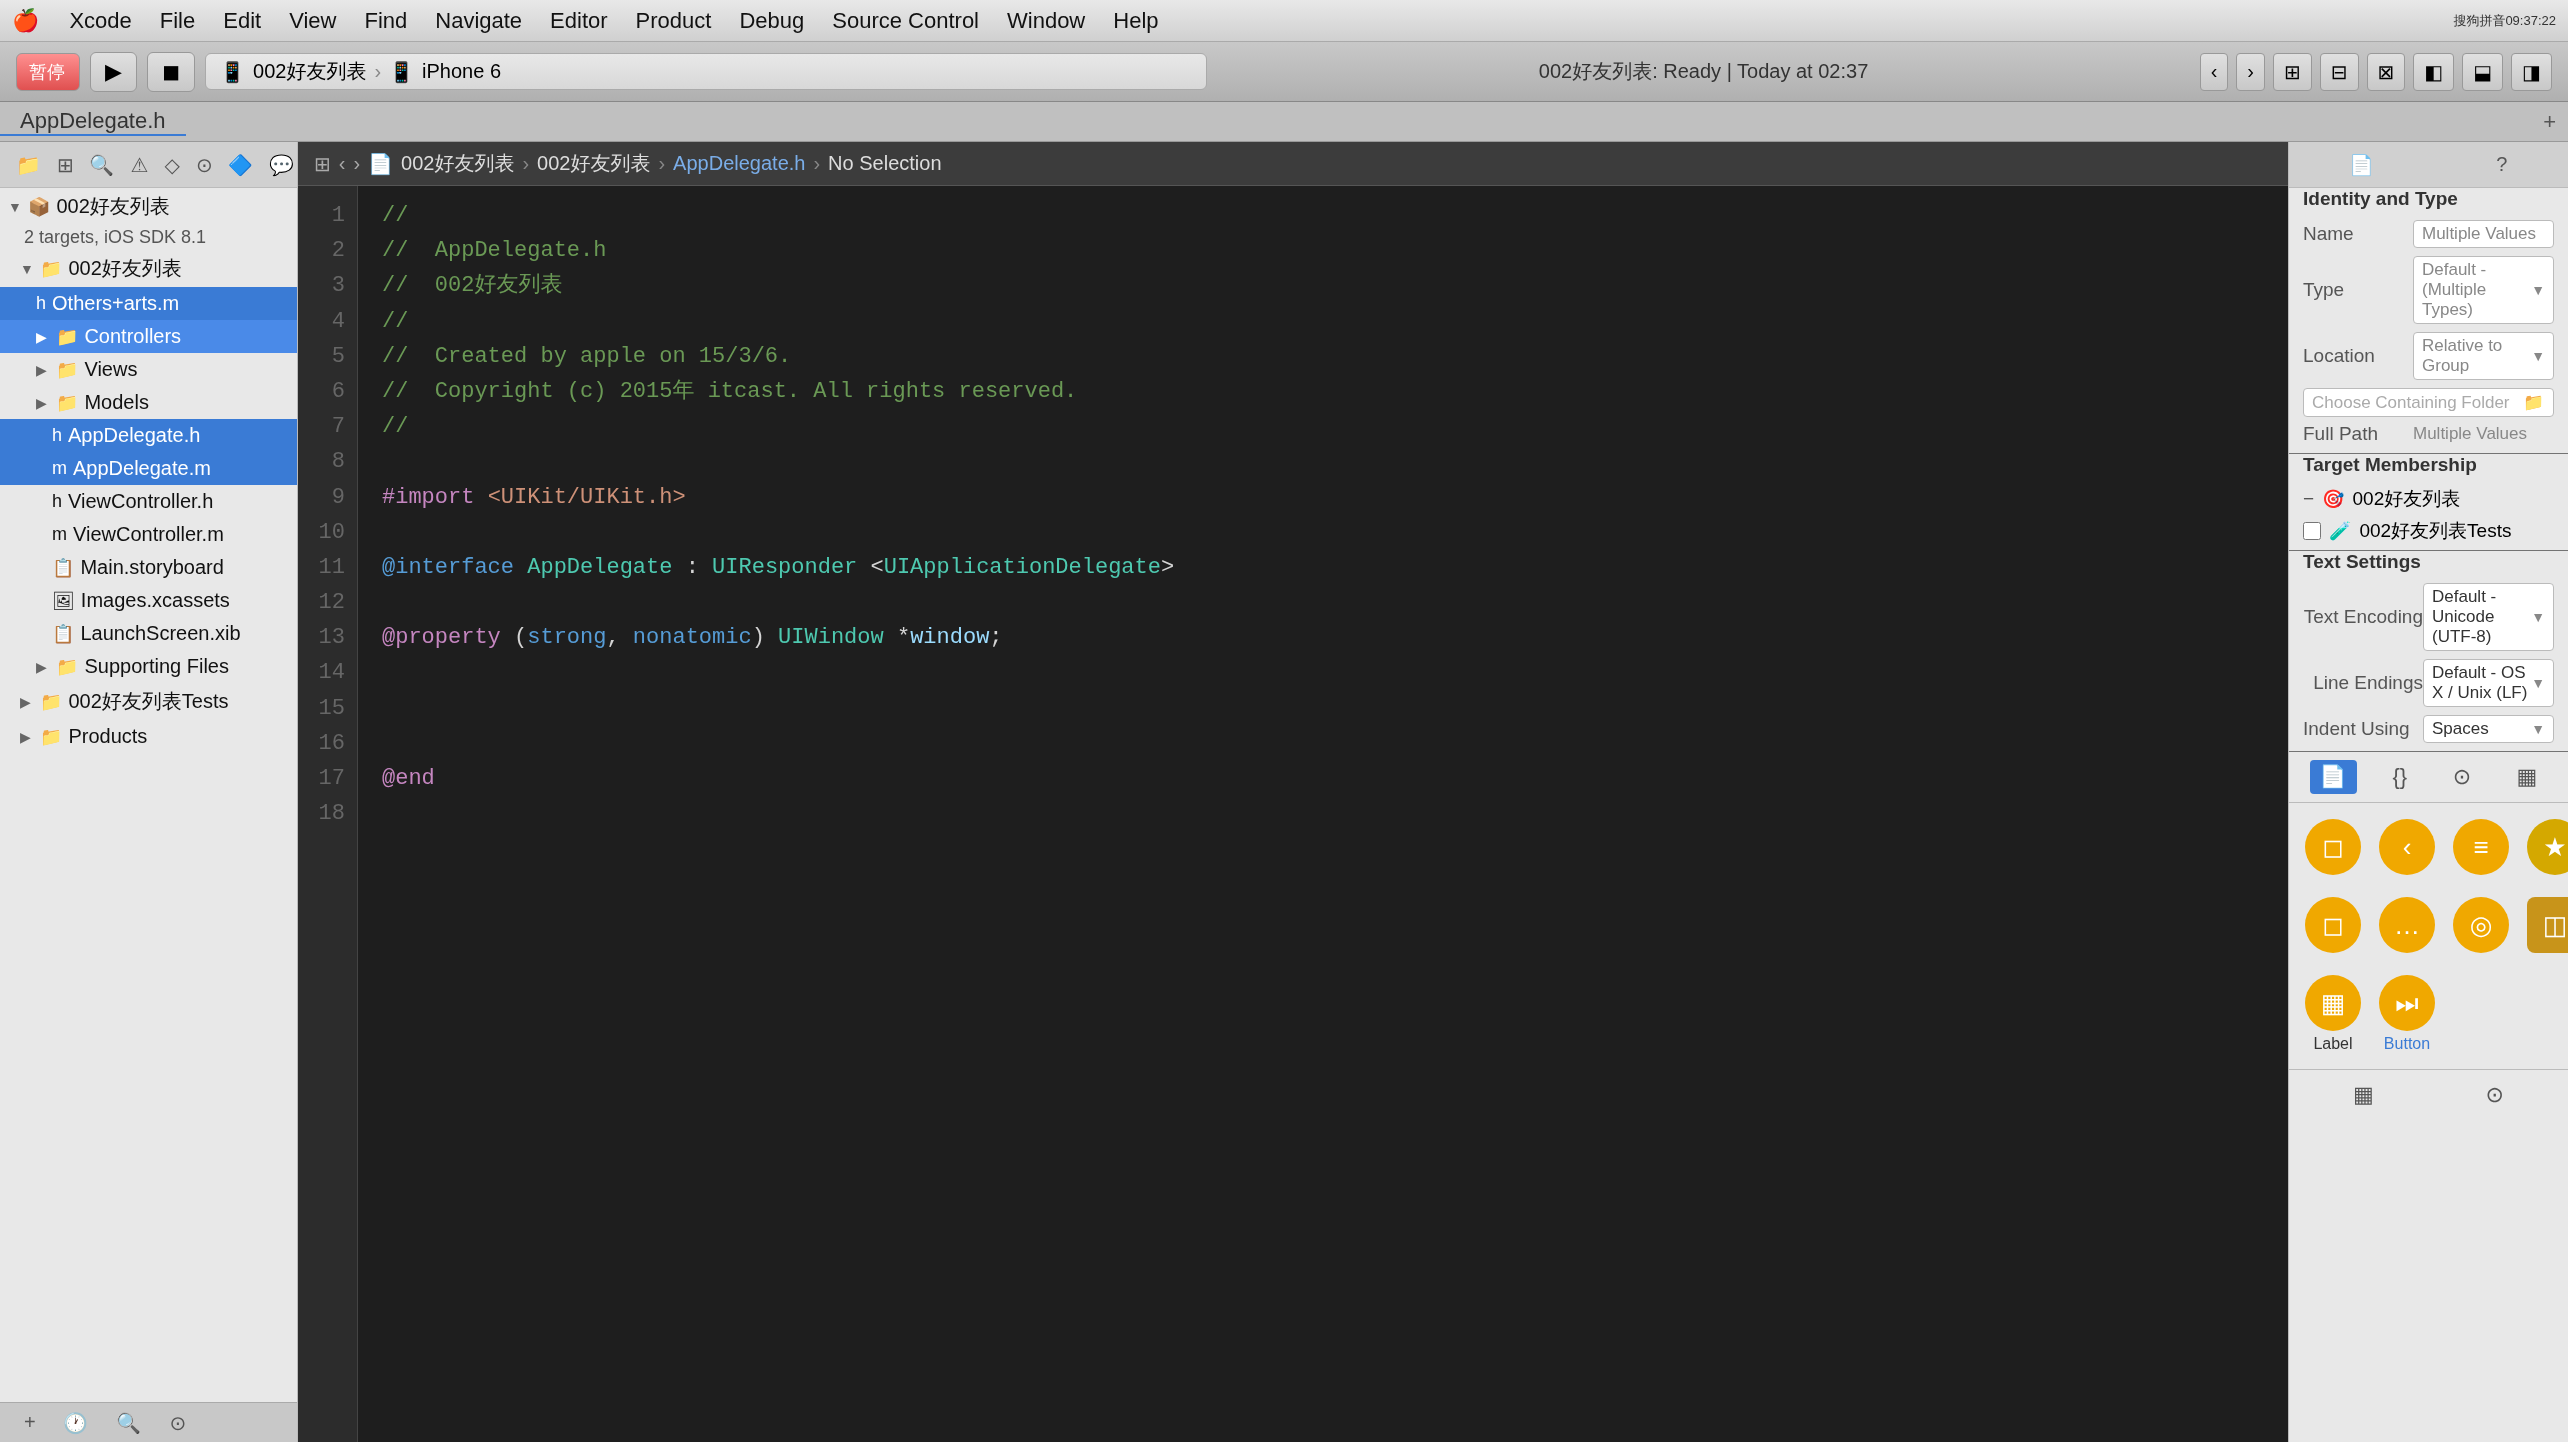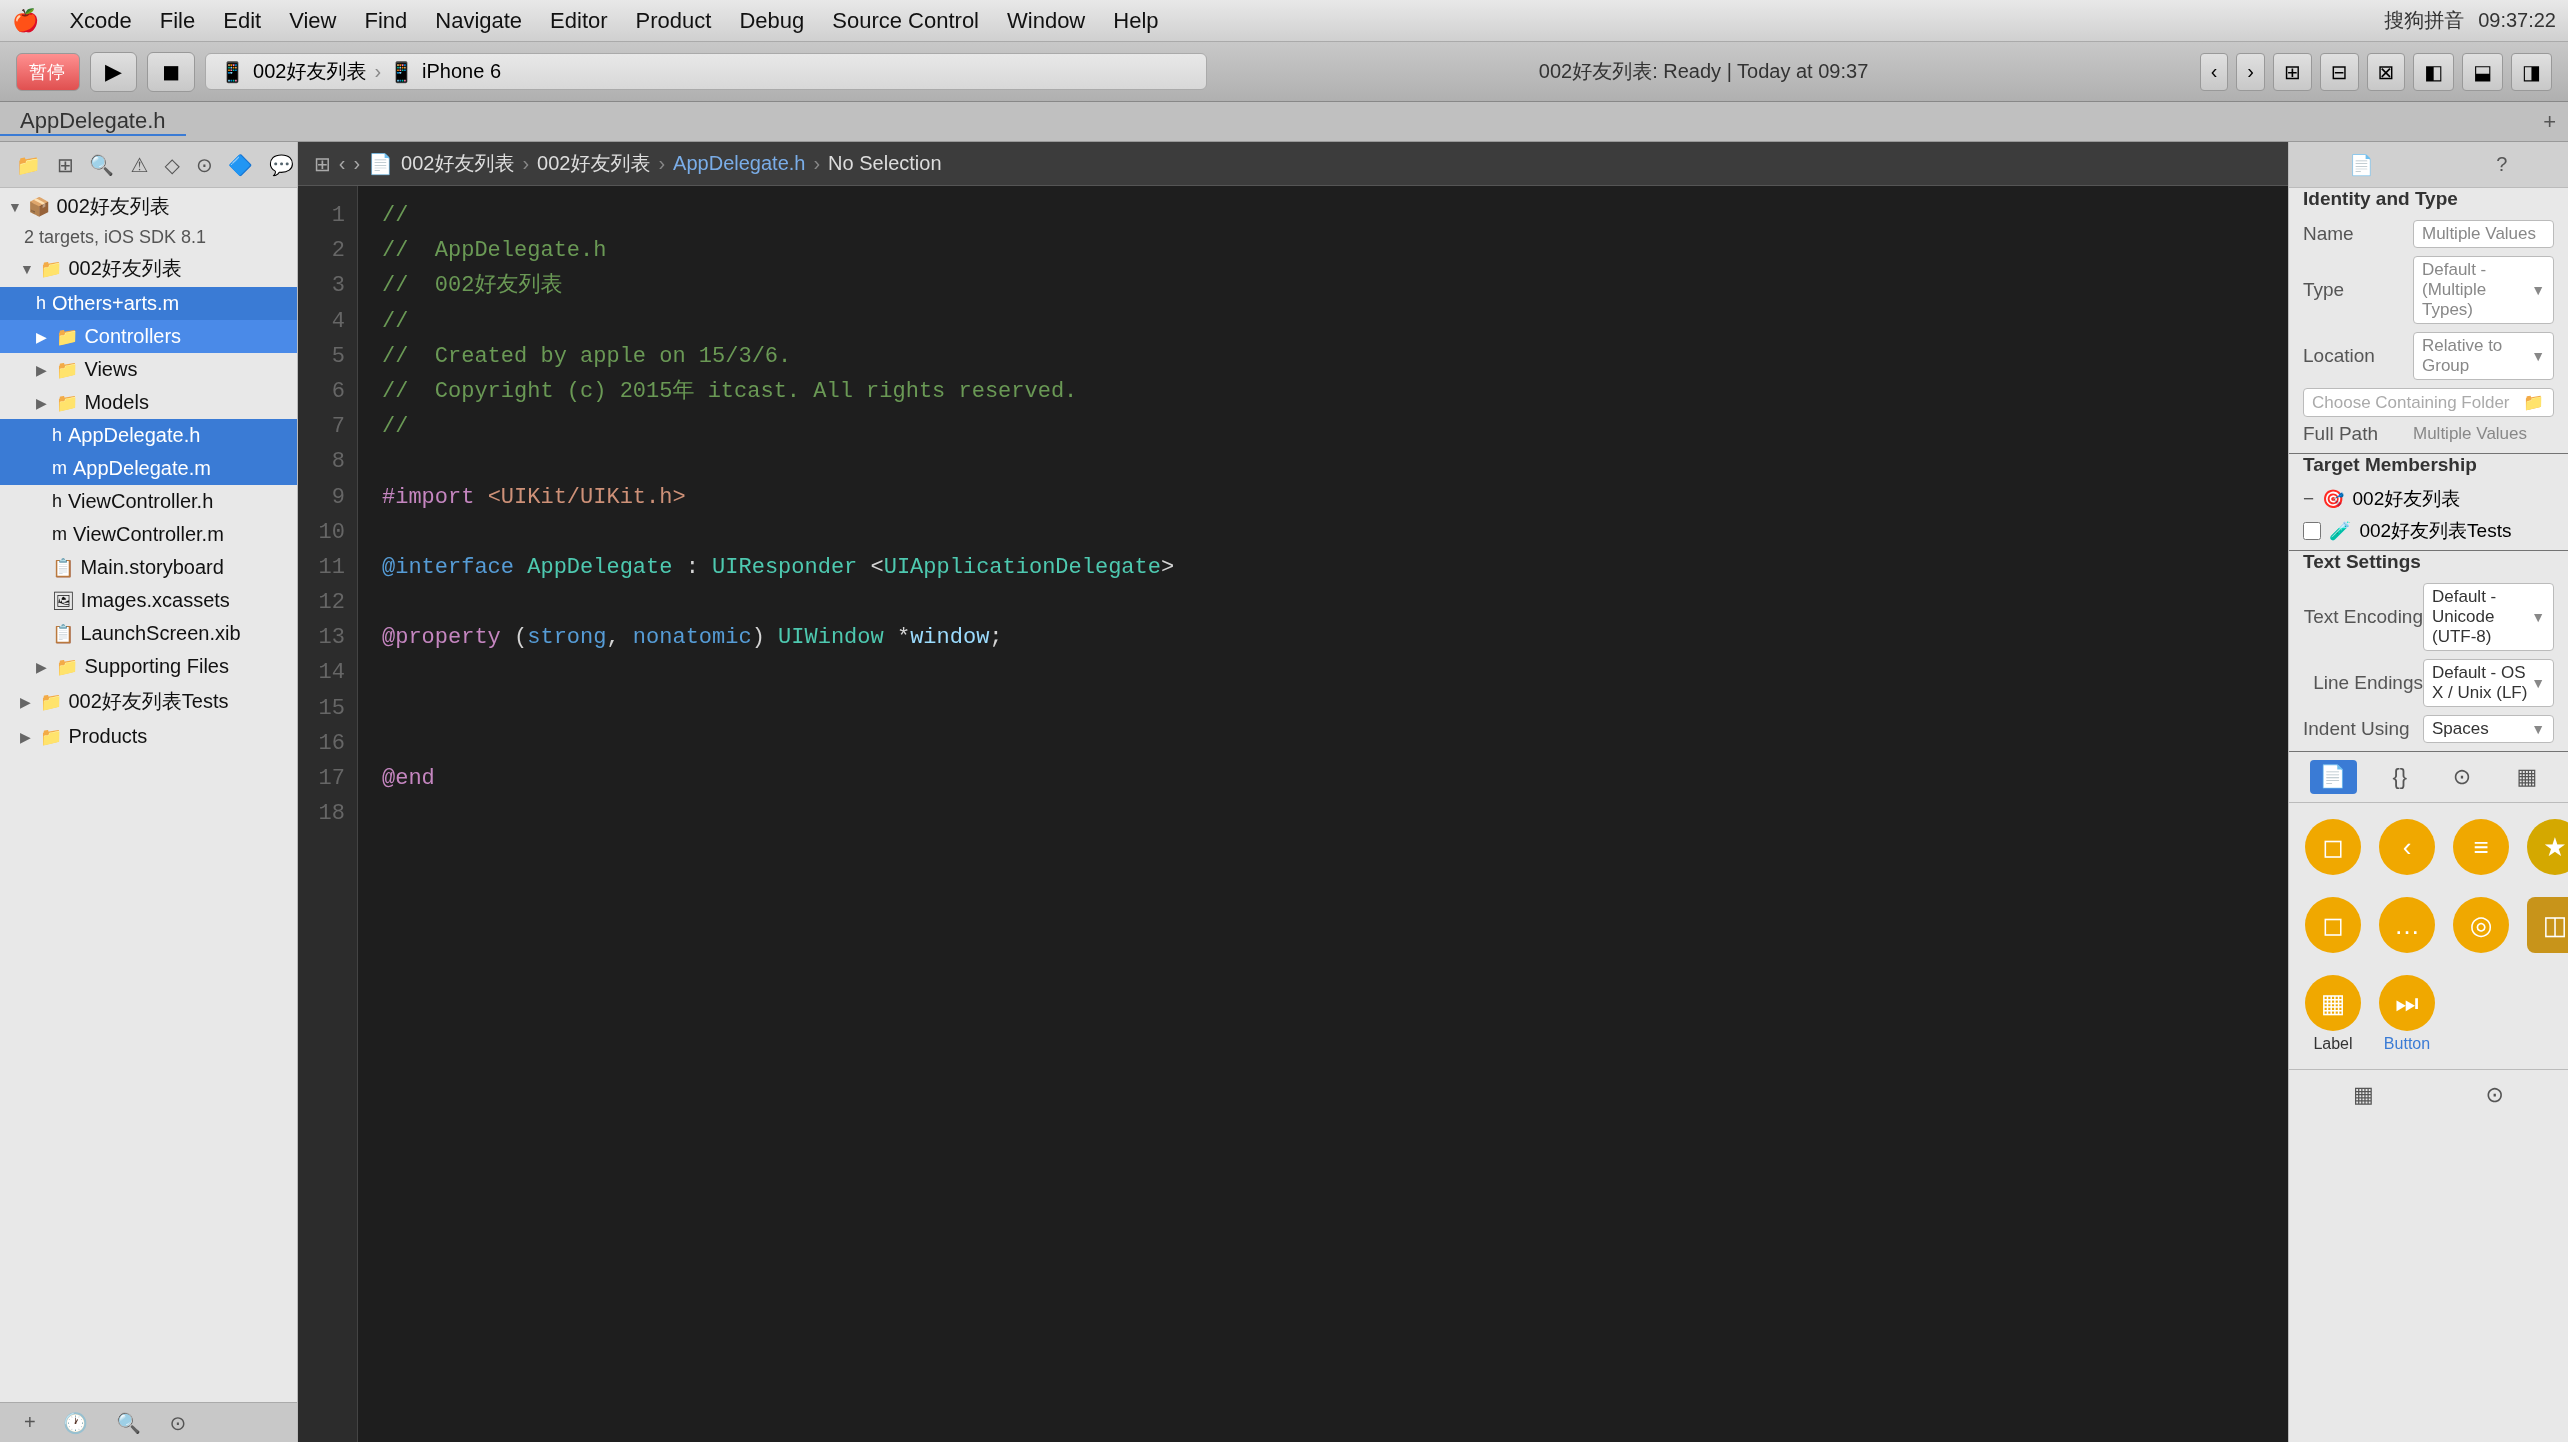--- a/index.html
+++ b/index.html
@@ -11,21 +11,21 @@
       background: linear-gradient(to bottom, #e8e8e8, #d0d0d0);
       height: 42px; padding: 0 12px; gap: 0;
       border-bottom: 1px solid #aaa;
     }
     .menu-apple { font-size: 22px; margin-right: 16px; }
     .menu-item {
       padding: 4px 14px; font-size: 22px; font-weight: 500; color: #111;
       cursor: default; border-radius: 4px;
     }
     .menu-spacer { flex: 1; }
-    .menu-right { display: flex; align-items: center; gap: 14px; font-size: 20px; color: #333; }
+    .menu-right { display: flex; align-items: center; font-size: 13px; color: #333; }
 
     
     #toolbar {
       display: flex; align-items: center;
       background: linear-gradient(to bottom, #c8c8c8, #b0b0b0);
       height: 60px; padding: 0 16px; gap: 10px;
       border-bottom: 1px solid #888;
     }
     .toolbar-btn {
       background: linear-gradient(to bottom, #e0e0e0, #c8c8c8);
@@ -245,21 +245,21 @@
   <button class="toolbar-btn toolbar-stop">暂停</button>
   <button class="toolbar-btn toolbar-run">▶</button>
   <button class="toolbar-btn toolbar-stop-sq">◼</button>
   <div class="toolbar-breadcrumb">
     <span>📱</span>
     <span>002好友列表</span>
     <span style="color:#888">›</span>
     <span>📱</span>
     <span>iPhone 6</span>
   </div>
-  <div class="toolbar-status">002好友列表: Ready  |  Today at 09:37</div>
+  <div class="toolbar-status">002好友列表: Ready  |  Today at 02:37</div>
   <div class="toolbar-right">
     <button class="toolbar-view-btn">‹</button>
     <button class="toolbar-view-btn">›</button>
     <button class="toolbar-view-btn">⊞</button>
     <button class="toolbar-view-btn">⊟</button>
     <button class="toolbar-view-btn">⊠</button>
     <button class="toolbar-view-btn">◧</button>
     <button class="toolbar-view-btn">⬓</button>
     <button class="toolbar-view-btn">◨</button>
   </div>

